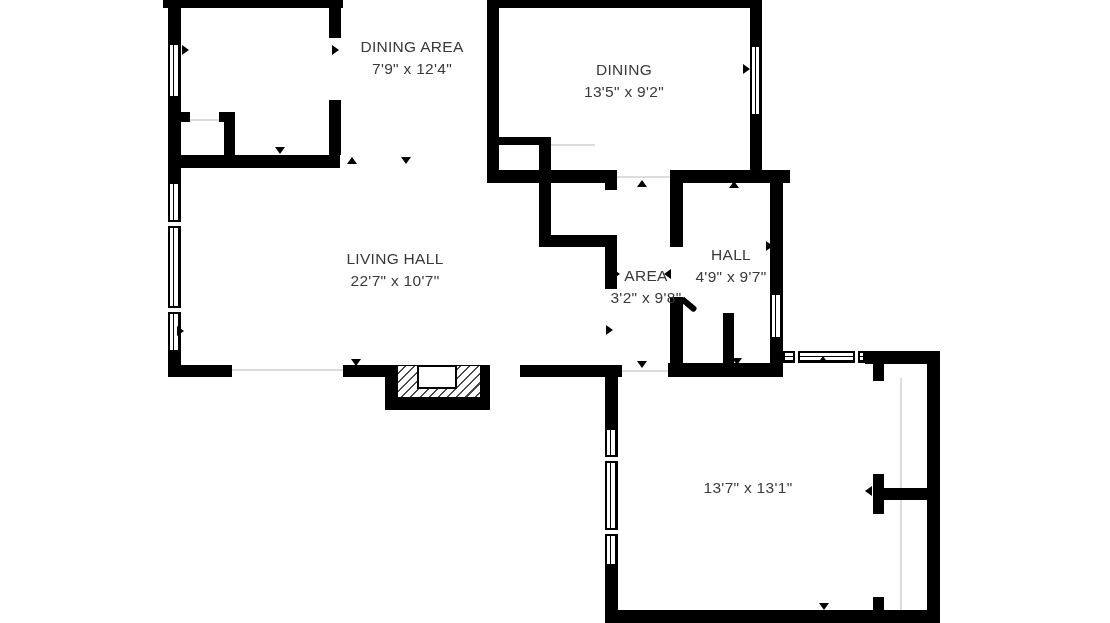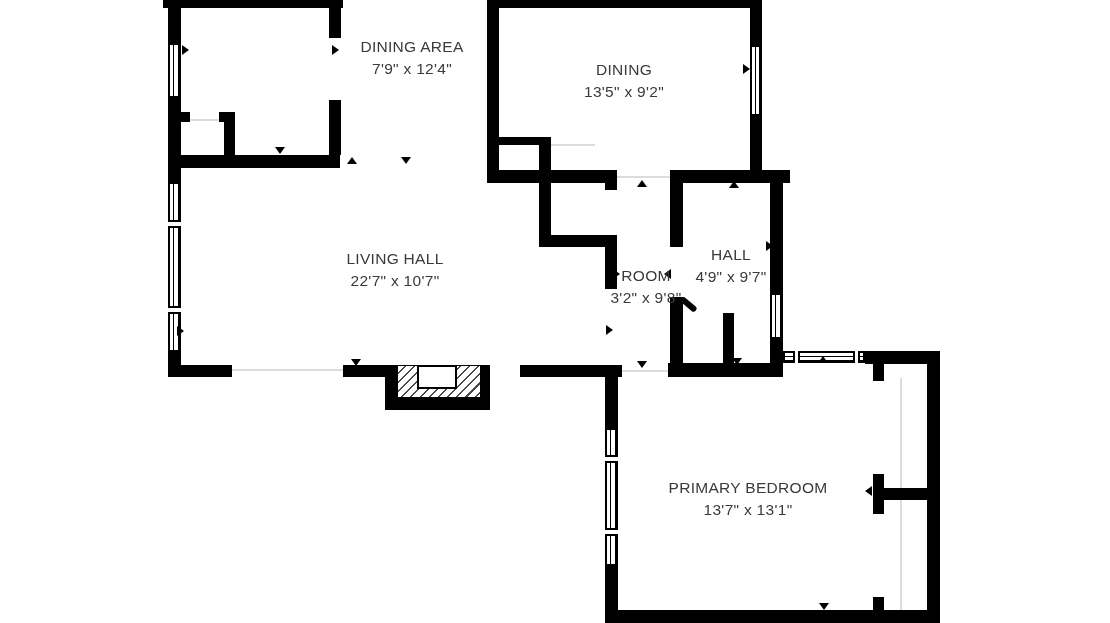--- a/index.html
+++ b/index.html
@@ -155,25 +155,24 @@
   </div>
   <div class="room-label" style="left:544px;top:59px;width:160px;">
     <div class="room-name">DINING</div>
     <div class="room-dims">13'5" x 9'2"</div>
   </div>
   <div class="room-label" style="left:295px;top:248px;width:200px;">
     <div class="room-name">LIVING HALL</div>
     <div class="room-dims">22'7" x 10'7"</div>
   </div>
   <div class="room-label" style="left:584px;top:265px;width:124px;">
-    <div class="room-name">ROOM</div>
+    <div class="room-name">AREA</div>
     <div class="room-dims">3'2" x 9'8"</div>
   </div>
   <div class="room-label" style="left:669px;top:244px;width:124px;">
     <div class="room-name">HALL</div>
     <div class="room-dims">4'9" x 9'7"</div>
   </div>
   <div class="room-label" style="left:626px;top:477px;width:244px;">
-    <div class="room-name">PRIMARY BEDROOM</div>
     <div class="room-dims">13'7" x 13'1"</div>
   </div>
 
 </div>
 
 </body></html>

